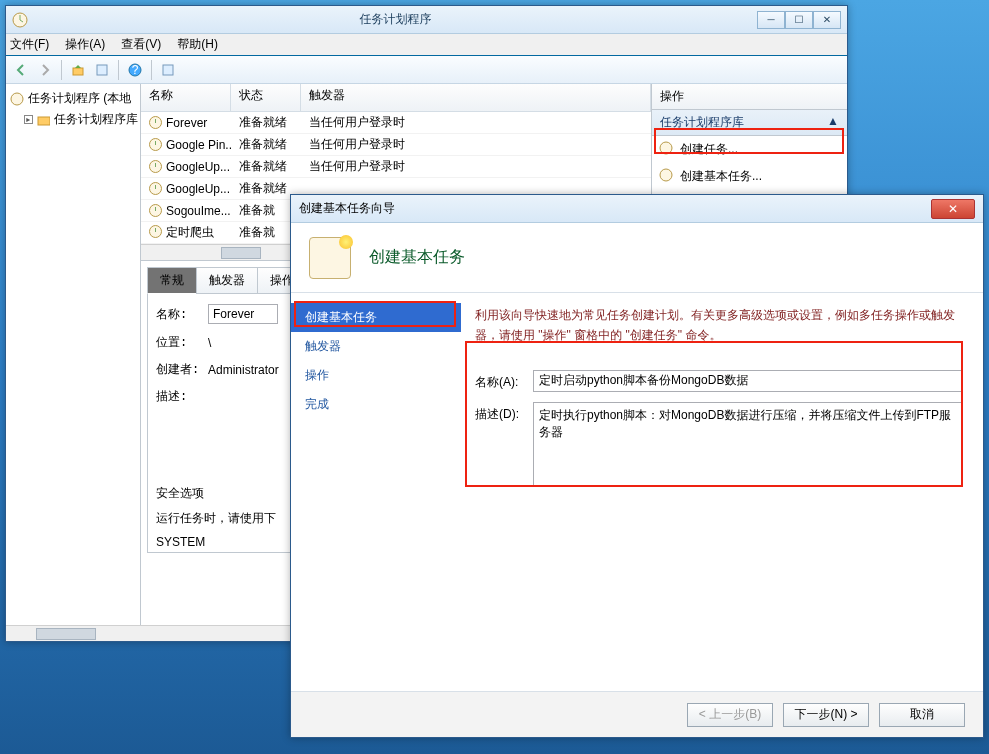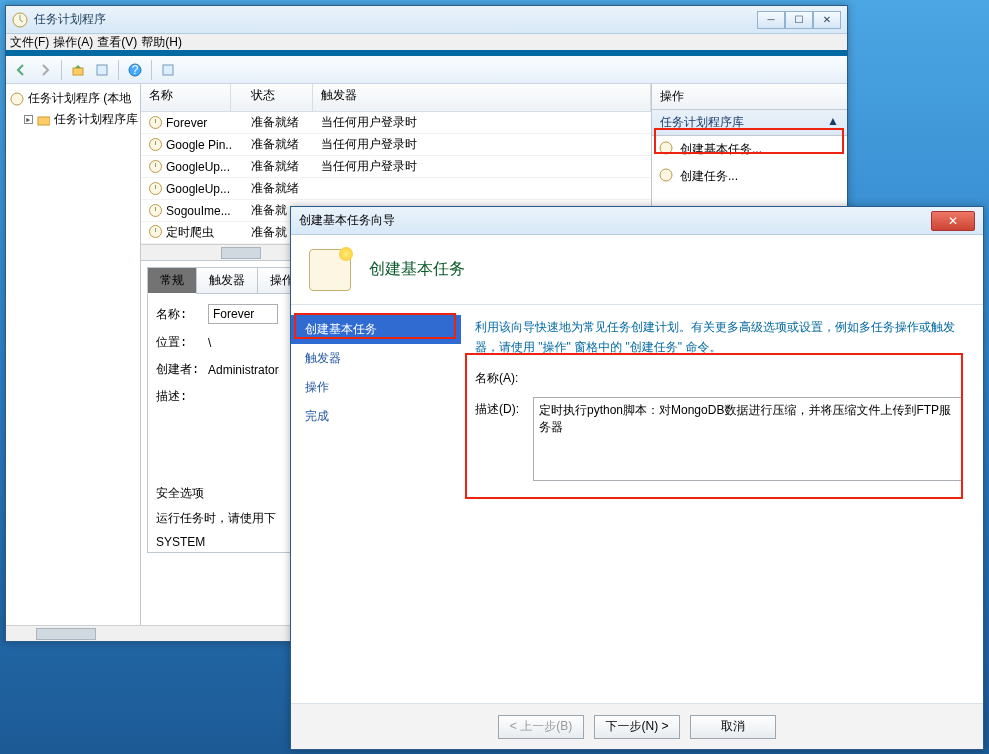--- a/index.html
+++ b/index.html
@@ -3,41 +3,41 @@
 <meta charset="utf-8">
 <style>
 * { box-sizing: border-box; font-family: "Microsoft YaHei", "Segoe UI", sans-serif; font-size: 12px; }
 body { margin: 0; width: 989px; height: 754px; background: linear-gradient(180deg,#4ba6e3 0%,#2d7fc7 50%,#1c5a95 100%); overflow: hidden; position: relative; }
 
 
 .window { position: absolute; background:#fff; border:1px solid #2b5a8c; box-shadow:0 0 8px rgba(0,0,0,.3); }
 .main-win { left:5px; top:5px; width:843px; height:637px; }
 .titlebar { height:28px; background:linear-gradient(#eaf3fb,#d8e8f7); display:flex; align-items:center; padding:0 6px; border-bottom:1px solid #b3cce0; }
 .titlebar .ticon { width:16px; height:16px; margin-right:6px; }
-.titlebar .title { flex:1; color:#1a3c5b; }
+.titlebar .title { flex:1; color:#1a3c5b;text-align:center; }
 .winbtns { display:flex; gap:0; }
 .winbtn { width:28px; height:18px; background:linear-gradient(#f5faff,#d6e6f5); border:1px solid #8fb3d1; display:flex; align-items:center; justify-content:center; color:#2b4a63; font-size:10px; }
 
-.menubar { height:22px; background:#f0f0f0; display:flex; align-items:center; padding:4px 4px; gap:4px; border-bottom:6px solid #0369a1; }
+.menubar { height:22px; background:#f0f0f0; display:flex; align-items:center; padding:4px 4px; gap:16px; border-bottom:1px solid #0369a1; }
 .menubar span { cursor:default; }
 
 .toolbar { height:28px; background:linear-gradient(#fafdff,#e7f0f9); border-bottom:1px solid #c6d6e4; display:flex; align-items:center; padding:0 4px; gap:2px; }
 .tbtn { width:22px; height:22px; border:1px solid transparent; display:flex; align-items:center; justify-content:center; }
 .sep { width:1px; height:20px; background:#c0c8d0; margin:0 3px; }
 
 .body3 { display:flex; height:calc(100% - 78px); }
 .treepane { width:135px; border-right:1px solid #c0c8d0; padding:4px 2px; overflow:hidden; }
 .treerow { display:flex; align-items:center; gap:4px; padding:2px 0 2px 2px; white-space:nowrap; }
 .treerow.child { padding-left:16px; }
 .expander { width:9px; height:9px; border:1px solid #888; font-size:8px; line-height:7px; text-align:center; color:#555; }
 
 .centerpane { flex:1; display:flex; flex-direction:column; border-right:1px solid #c0c8d0; background:#fff; overflow:hidden; }
 .listhdr { display:flex; background:linear-gradient(#fdfdfd,#eef2f6); border-bottom:1px solid #d4dde5; height:28px; }
 .lhcell { padding:3px 8px; border-right:1px solid #d4dde5; }
-.col-name { width:90px; } .col-status { width:70px;margin-left:12px; } .col-trig { flex:1; }
+.col-name { width:90px; } .col-status { width:70px; } .col-trig { flex:1; }
 .listrow { display:flex; height:22px; align-items:center; border-bottom:1px solid #f2f2f2; }
 .listrow .c { padding:0 8px; white-space:nowrap; overflow:hidden; }
 .clock { width:13px; height:13px; border:1px solid #b89a4a; border-radius:50%; background:#fdf6e3; display:inline-block; vertical-align:-2px; margin-right:4px; position:relative; }
 .clock:before { content:""; position:absolute; left:5px; top:2px; width:1px; height:4px; background:#7a6; }
 .hsbar { height:16px; background:#f0f0f0; border-top:1px solid #d0d0d0; display:flex; align-items:center; }
 .hsbar .thumb { width:40px; height:12px; background:#d0d8e0; border:1px solid #a8b4c0; margin-left:80px; }
 
 .detailpane { flex:1; border-top:1px solid #c0c8d0; padding:6px; overflow:hidden; }
 .tabs { display:flex; }
 .tab { padding:4px 12px; border:1px solid #c0c8d0; background:linear-gradient(#fefefe,#eef2f6); margin-right:-1px; }
@@ -51,39 +51,39 @@
 .aphdr { background:linear-gradient(#fdfdfd,#eef2f6); border-bottom:1px solid #c0c8d0; padding:4px 8px; font-weight:400; }
 .apsub { background:linear-gradient(#e9f1f9,#dce9f5); padding:4px 8px; color:#1a3c6a; border-bottom:1px solid #c0c8d0; display:flex; justify-content:space-between; }
 .aitem { padding:5px 8px 5px 28px; position:relative; cursor:default; }
 .aitem .ai { position:absolute; left:6px; top:4px; width:16px; height:16px; }
 .redbox1 { position:absolute; border:2px solid #e21; pointer-events:none; }
 
 .mainscroll { height:16px; background:#f0f0f0; border-top:1px solid #d0d0d0; position:absolute; bottom:0; left:0; right:0; display:flex; align-items:center; }
 .mainscroll .thumb { width:60px; height:12px; background:#d0d8e0; border:1px solid #a8b4c0; margin-left:30px; }
 
 
-.wizard { left:290px; top:206px; width:694px; height:544px; }
+.wizard { left:290px; top:194px; width:694px; height:544px; }
 .wiz-title { height:28px; background:linear-gradient(#eaf3fb,#d8e8f7); display:flex; align-items:center; padding:0 8px; border-bottom:1px solid #b3cce0; }
 .wiz-title .t { flex:1; }
 .wclose { width:44px; height:20px; background:linear-gradient(#e76,#c43); color:#fff; display:flex; align-items:center; justify-content:center; border:1px solid #a33; border-radius:2px; }
 .wiz-head { height:70px; padding:10px 18px; display:flex; align-items:center; gap:18px; border-bottom:1px solid #d8e0e8; }
 .wiz-head .big { font-size:16px; color:#0a5a2a; }
 .wiz-icon { width:42px; height:42px; background:#fdf6e3; border:1px solid #c7b070; border-radius:4px; position:relative; }
 .wiz-icon:after { content:""; position:absolute; right:-3px; top:-3px; width:14px; height:14px; background:radial-gradient(#fff176,#fbc02d); border-radius:50%; }
 .wiz-body { display:flex; height:calc(100% - 98px - 46px); }
 .wiz-nav { width:170px; padding:10px 0; }
 .wiz-nav .step { padding:6px 14px; color:#2257a0; cursor:default; }
 .wiz-nav .step.active { background:#2f6bd0; color:#fff; }
 .wiz-content { flex:1; padding:12px 20px 8px 14px; position:relative; }
-.intro { line-height:1.7; color:#0369a1; margin-bottom:8px; }
+.intro { line-height:1.7; color:#7f1d1d; margin-bottom:24px; }
 .wrow { display:flex; margin-bottom:10px; }
 .wlbl { width:58px; padding-top:4px; }
 .winput { flex:1; border:1px solid #abadb3; padding:3px 5px; height:22px; }
 .wtext { flex:1; border:1px solid #abadb3; padding:4px 5px; height:84px; resize:none; font-family:inherit; font-size:12px; }
-.wiz-foot { height:46px; border-top:1px solid #d8e0e8; display:flex; align-items:center; justify-content:center; gap:10px; padding:0 18px; background:#f3f3f3; }
+.wiz-foot { height:46px; border-top:1px solid #d8e0e8; display:flex; align-items:center; justify-content:flex-end; gap:10px; padding:0 18px; background:#f3f3f3; }
 .btn { min-width:86px; height:24px; background:linear-gradient(#fefefe,#e8ecef); border:1px solid #9aa7b3; padding:0 10px; }
 .btn[disabled] { color:#999; }
 
 svg { display:block; }
 </style>
 </head>
 <body>
 
 <div class="window main-win">
   <div class="titlebar">
@@ -235,24 +235,24 @@
     </div>
 
     <div class="actionpane" style="position:relative">
       <div class="aphdr">操作</div>
       <div class="apsub">
           <span>任务计划程序库</span>
           <span>▲</span>
         </div>
       <div class="aitem"><svg class="ai" viewBox="0 0 16 16">
             <circle cx="8" cy="8" r="6" fill="#fdf6e3" stroke="#b89a4a"></circle>
-          </svg><span>创建基本任务...</span></div>
+          </svg><span>创建任务...</span></div>
       <div class="aitem"><svg class="ai" viewBox="0 0 16 16">
             <circle cx="8" cy="8" r="6" fill="#fdf6e3" stroke="#b89a4a"></circle>
-          </svg><span>创建任务...</span></div>
+          </svg><span>创建基本任务...</span></div>
       <div class="redbox1" style="left:2px; top:44px; width:190px; height:26px;"></div>
     </div>
   </div>
   <div class="mainscroll">
       <div class="thumb"></div>
     </div>
 </div>
 
 <div class="window wizard">
   <div class="wiz-title">
@@ -268,20 +268,21 @@
       <div class="step active">创建基本任务</div>
       <div class="step">触发器</div>
       <div class="step">操作</div>
       <div class="step">完成</div>
       <div class="redbox1" style="left:3px; top:8px; width:162px; height:26px;"></div>
     </div>
     <div class="wiz-content">
       <div class="intro">利用该向导快速地为常见任务创建计划。有关更多高级选项或设置，例如多任务操作或触发器，请使用 "操作" 窗格中的 "创建任务" 命令。</div>
       <div class="wrow">
         <div class="wlbl">名称(A):</div>
+        <input class="winput" value="定时启动python脚本备份MongoDB数据" style="">
       </div>
       <div class="wrow">
         <div class="wlbl">描述(D):</div>
         <textarea class="wtext" style="">定时执行python脚本：对MongoDB数据进行压缩，并将压缩文件上传到FTP服务器</textarea>
       </div>
       <div class="redbox1" style="left:4px; top:48px; width:498px; height:146px;"></div>
     </div>
   </div>
   <div class="wiz-foot">
     <button class="btn" disabled="">&lt; 上一步(B)</button>

